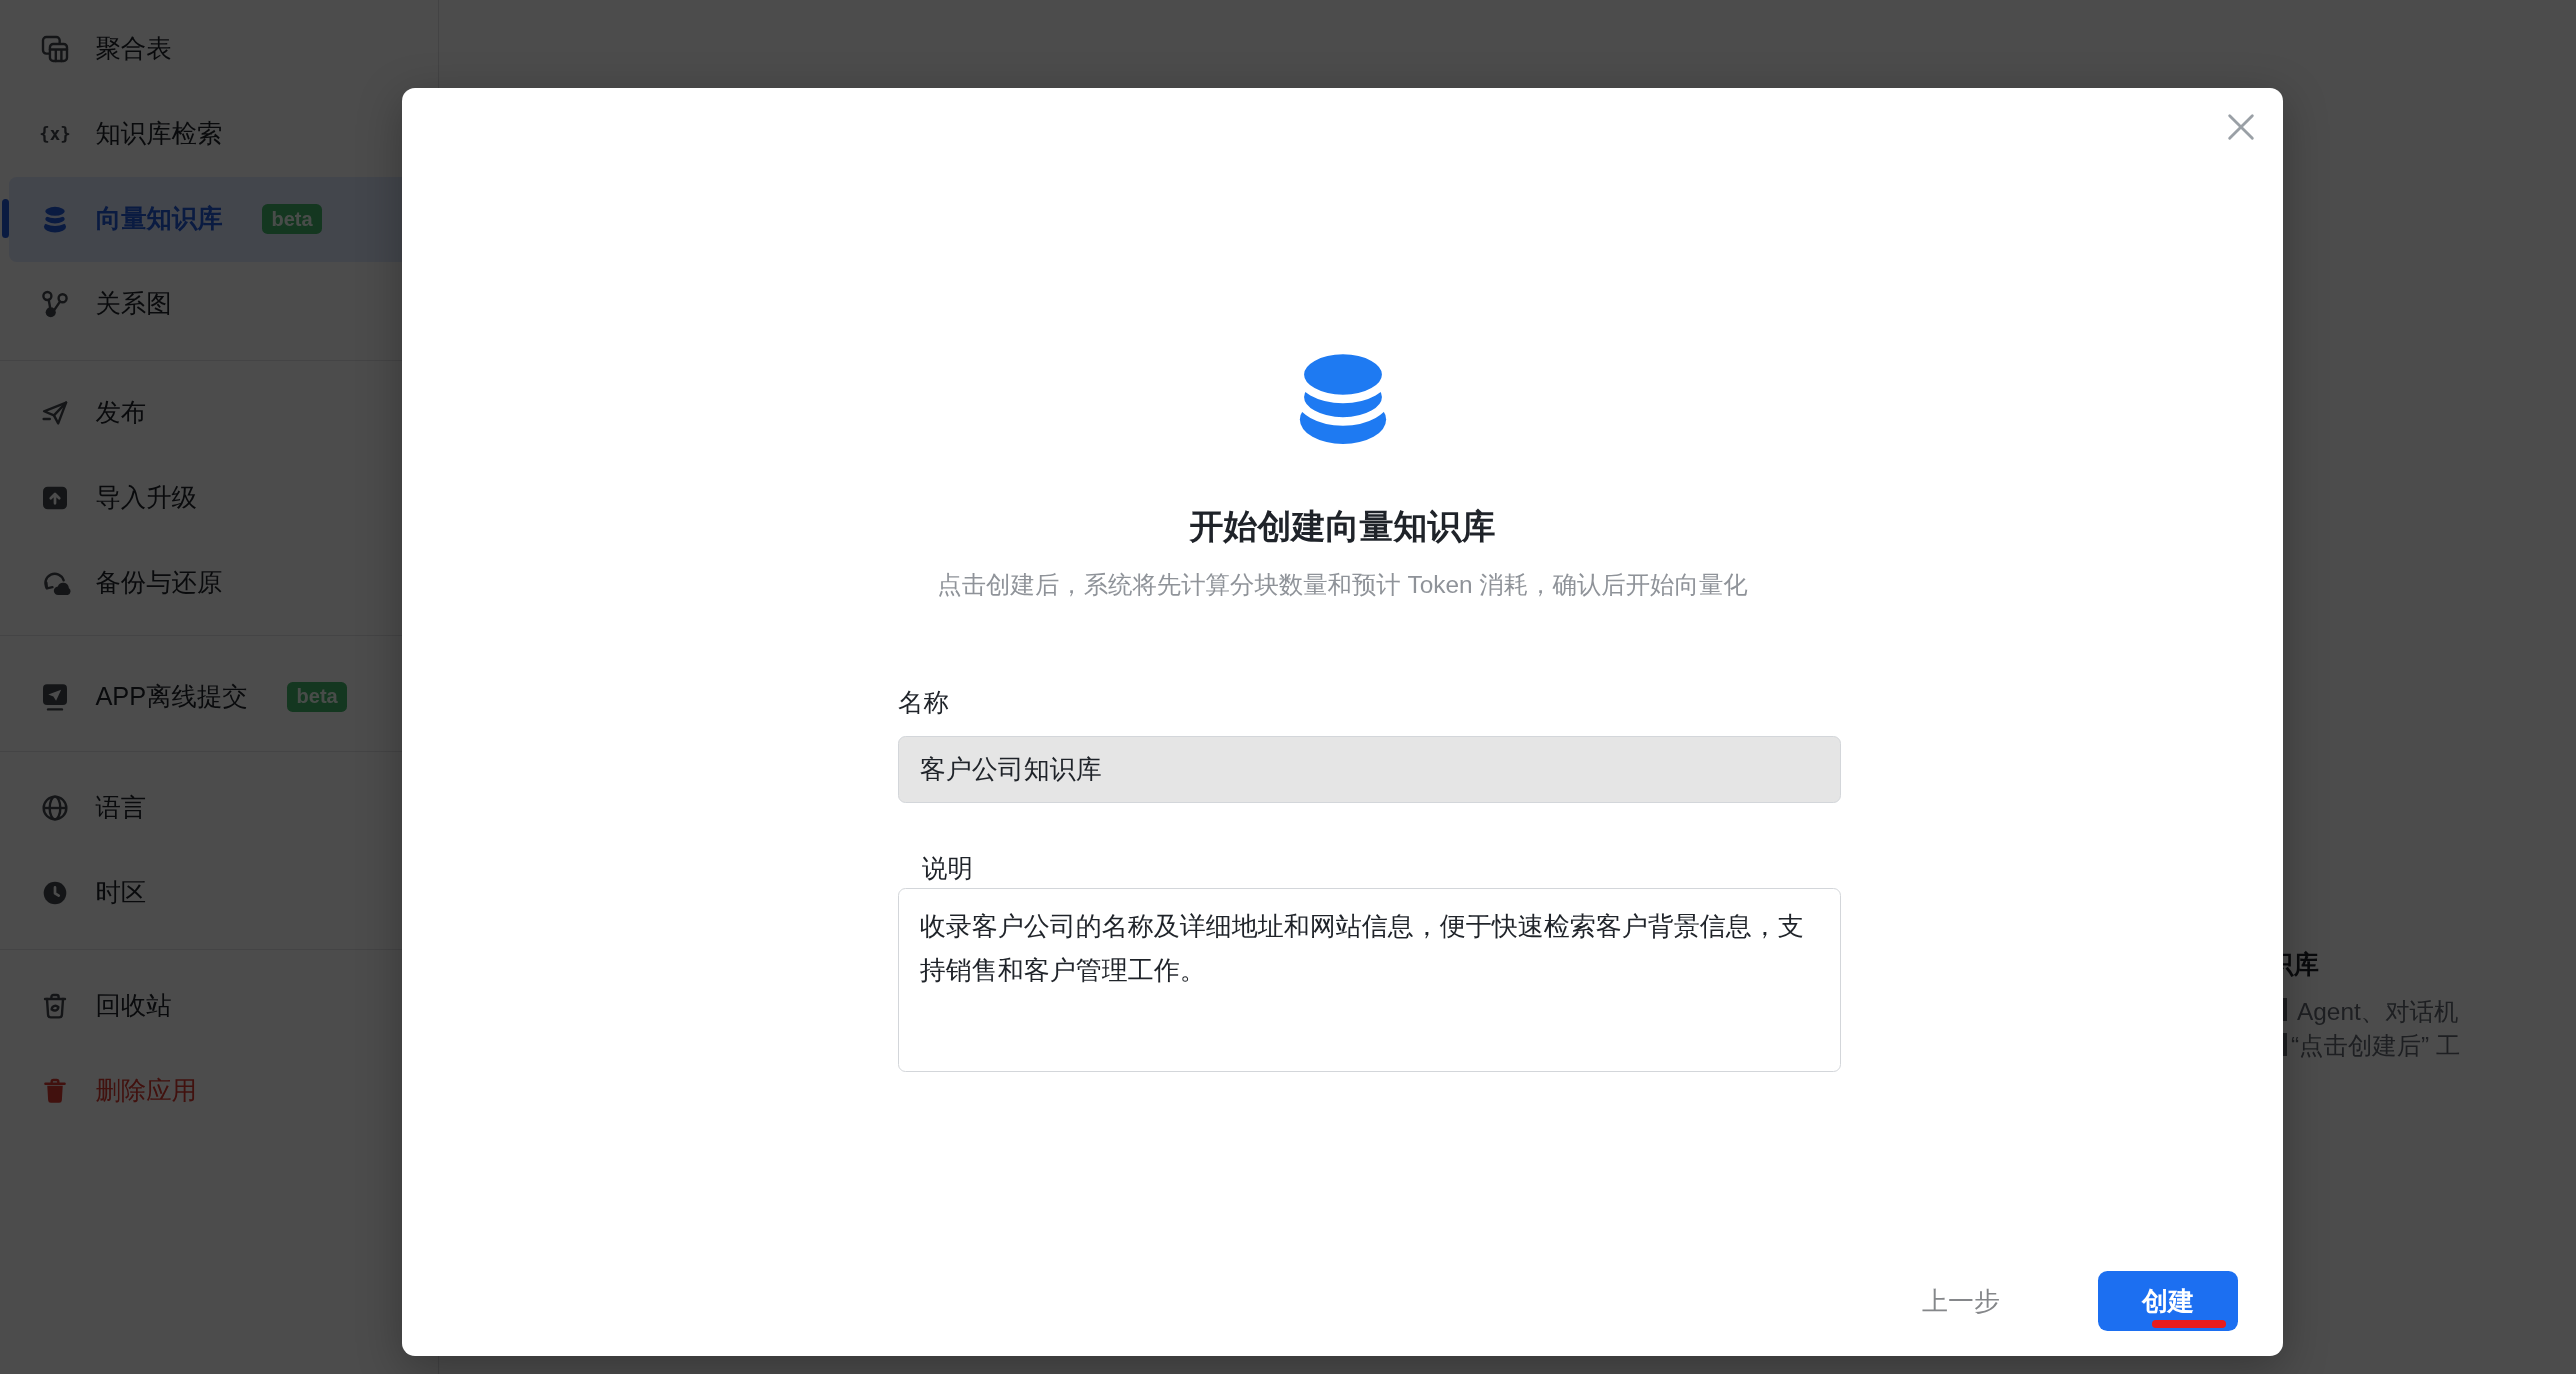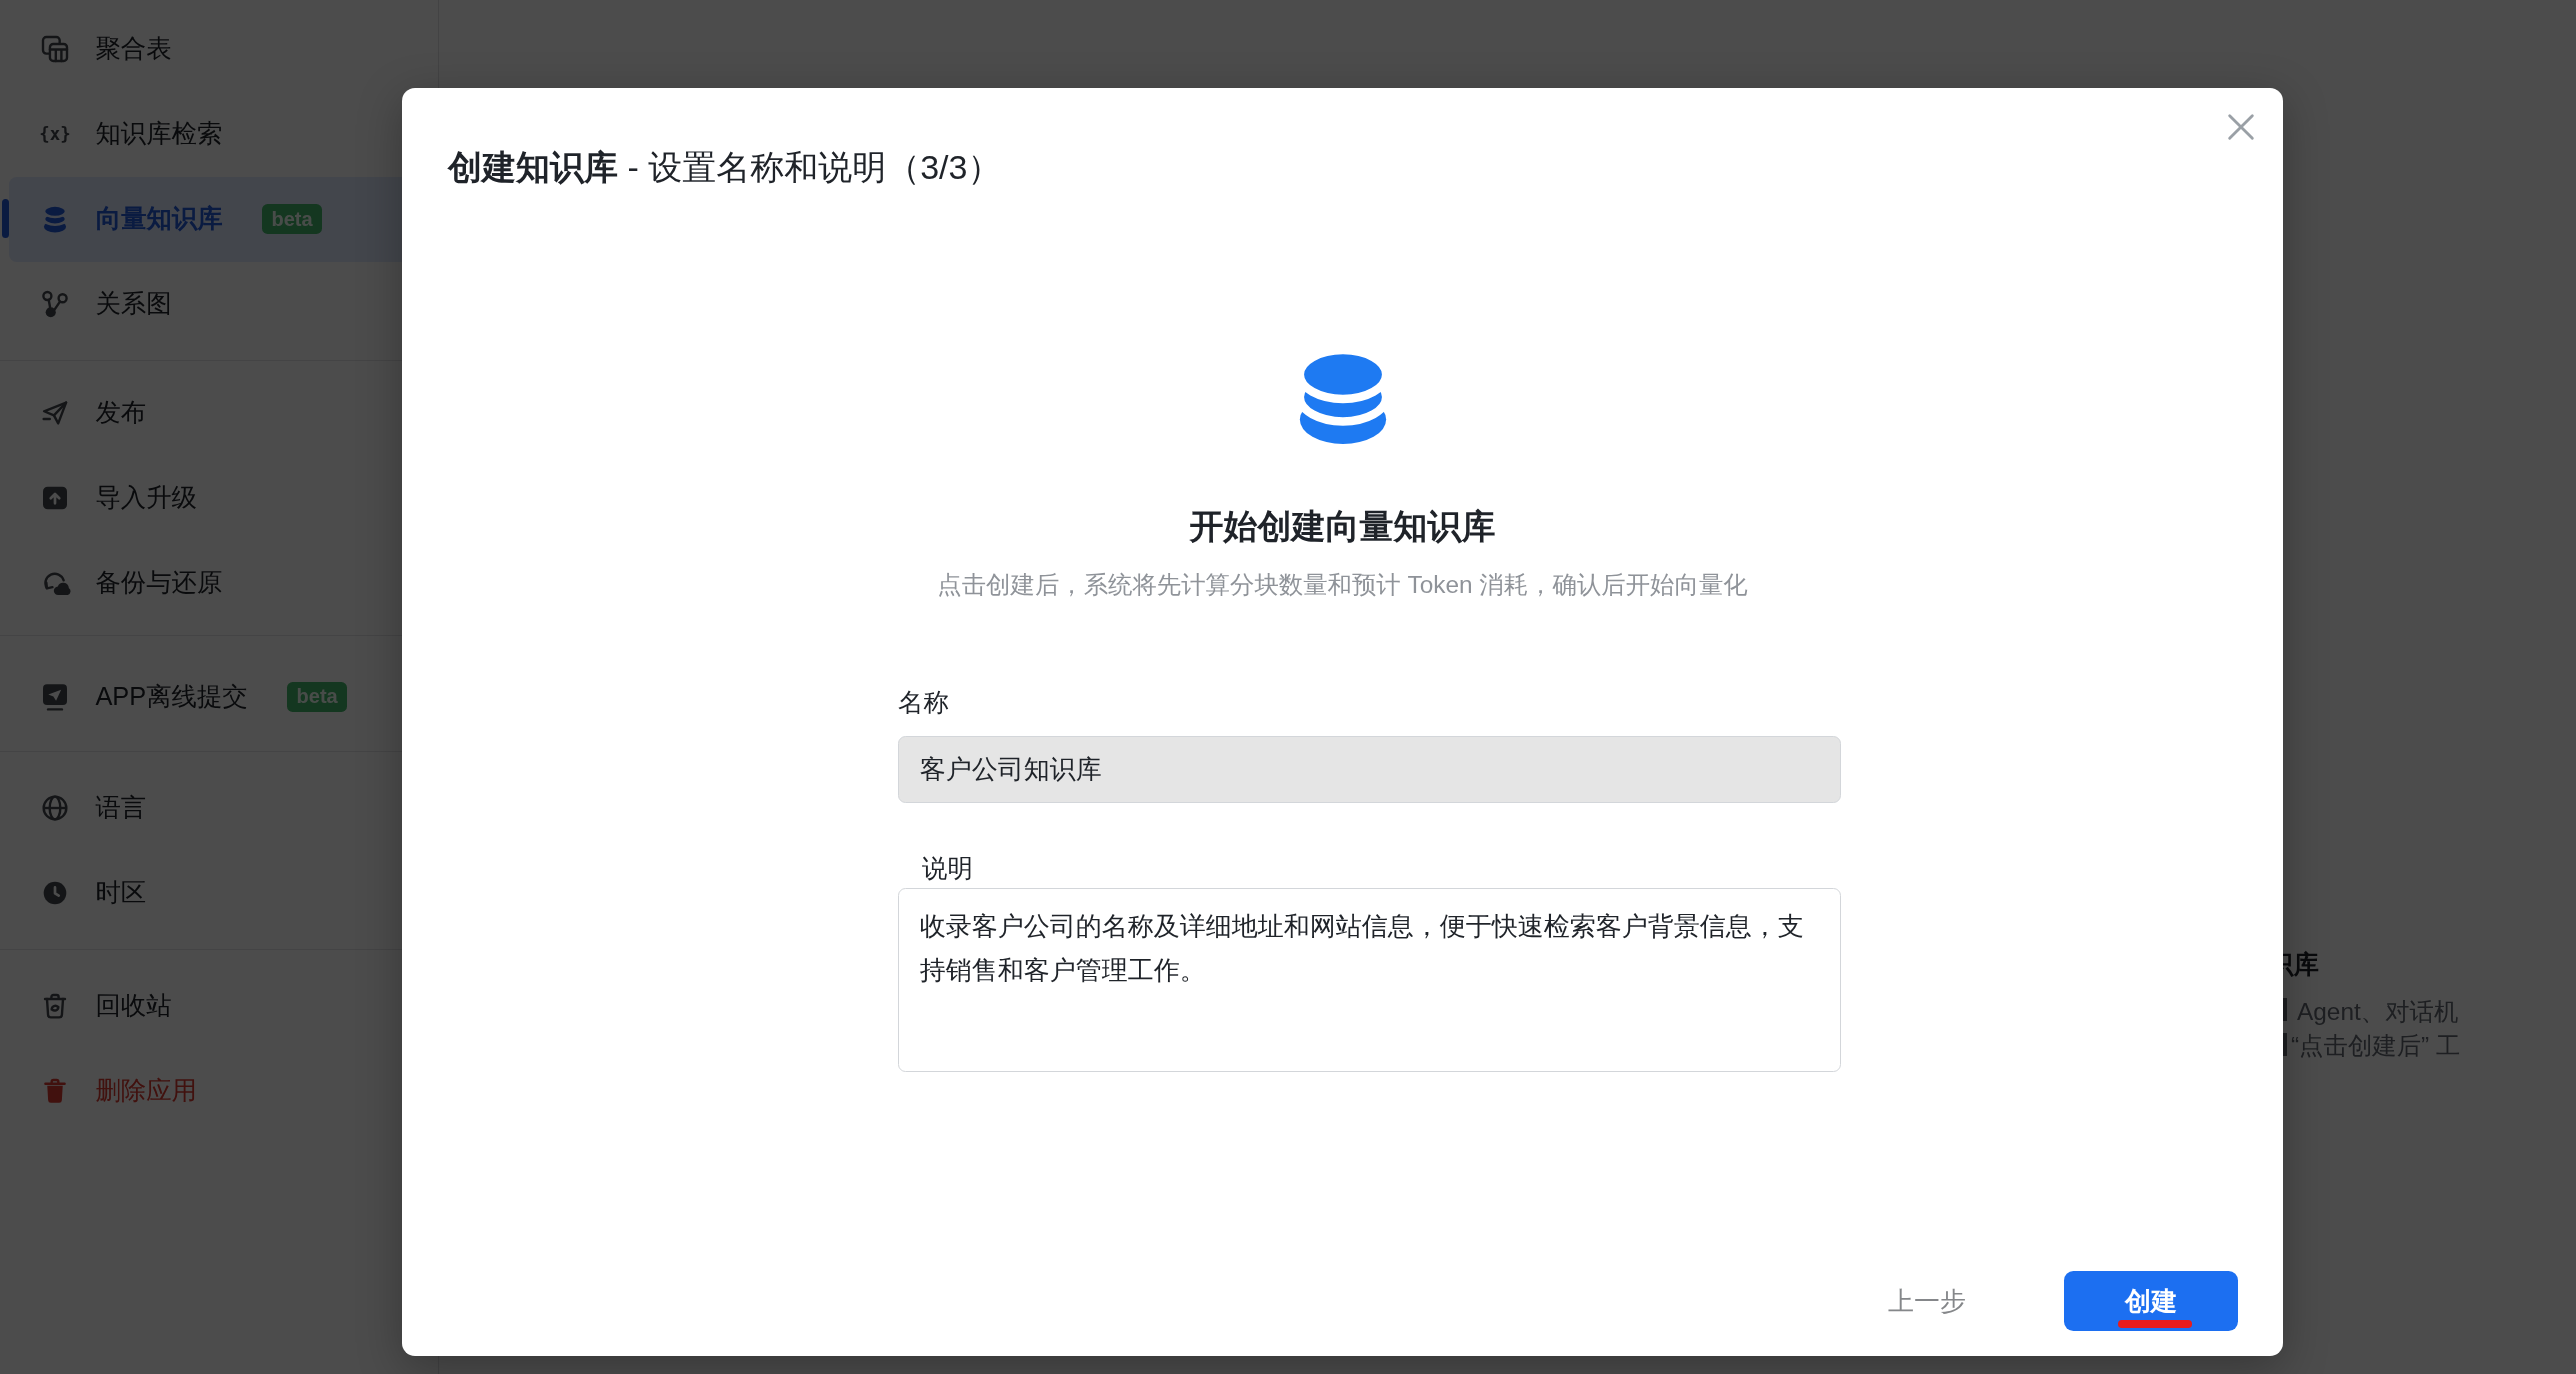--- a/index.html
+++ b/index.html
@@ -53,21 +53,21 @@
   .lbl-name{top:598px;} .lbl-desc{top:764px;margin-left:24px;}
   .text-input{position:absolute;top:648px;left:0;width:943px;height:67px;box-sizing:border-box;
               border:1.9px solid #d3d6da;border-radius:7.5px;padding:0 20.7px;font-size:26px;color:#1f2329;
               font-family:"Liberation Sans",sans-serif;background:#e5e5e5;outline:none;}
   .text-area{position:absolute;top:800px;left:0;width:943px;height:184px;box-sizing:border-box;
              border:1.9px solid #d3d6da;border-radius:7.5px;padding:15px 20.7px;font-size:26px;line-height:44px;
              color:#1f2329;font-family:"Liberation Sans",sans-serif;background:#fff;outline:none;resize:none;overflow:hidden;}
   .footer{position:absolute;right:45px;top:1183px;height:60px;display:flex;align-items:center;gap:98px;}
   .back-btn{font-size:26px;color:#85878a;background:none;border:none;cursor:pointer;
             font-family:"Liberation Sans",sans-serif;padding:0;}
-  .create-btn{position:relative;width:174px;height:60px;background:#1c6ff1;border:none;border-radius:9.4px;
+  .create-btn{position:relative;width:140px;height:60px;background:#1c6ff1;border:none;border-radius:9.4px;
               color:#fff;font-size:26px;font-weight:700;cursor:pointer;font-family:"Liberation Sans",sans-serif;}
   .annotation-underline{position:absolute;left:54px;top:49px;width:74px;height:7.5px;border-radius:3.8px;
               background:#e81c1c;}
 </style>
 </head>
 <body>
 
 <div class="screen">
 
   <div class="sidebar">
@@ -221,23 +221,20 @@
   <div class="bg-frag-heading">识库</div>
   <div class="glyph-sliver sliver1"></div>
   <div class="bg-frag-line bg-line1">Agent、对话机</div>
   <div class="glyph-sliver sliver2"></div>
   <div class="bg-frag-line bg-line2">“点击创建后” 工</div>
 
   <div class="overlay"></div>
 
   <div class="modal">
 
-    <div class="modal-title">
-      <span class="t-bold">创建知识库</span><span class="t-rest"> - 设置名称和说明（3/3）</span>
-    </div>
 
     <div class="close-btn">
       <svg width="34" height="34" viewBox="0 0 24 24" fill="none" stroke="currentColor" stroke-width="2" stroke-linecap="round">
           <path d="M4 4l16 16M20 4L4 20"></path>
         </svg>
     </div>
 
     <div class="db-icon">
       <svg width="91" height="97" viewBox="0 0 97 103">
           <ellipse cx="48.5" cy="75" rx="46" ry="26" fill="#1e7af2"></ellipse>

